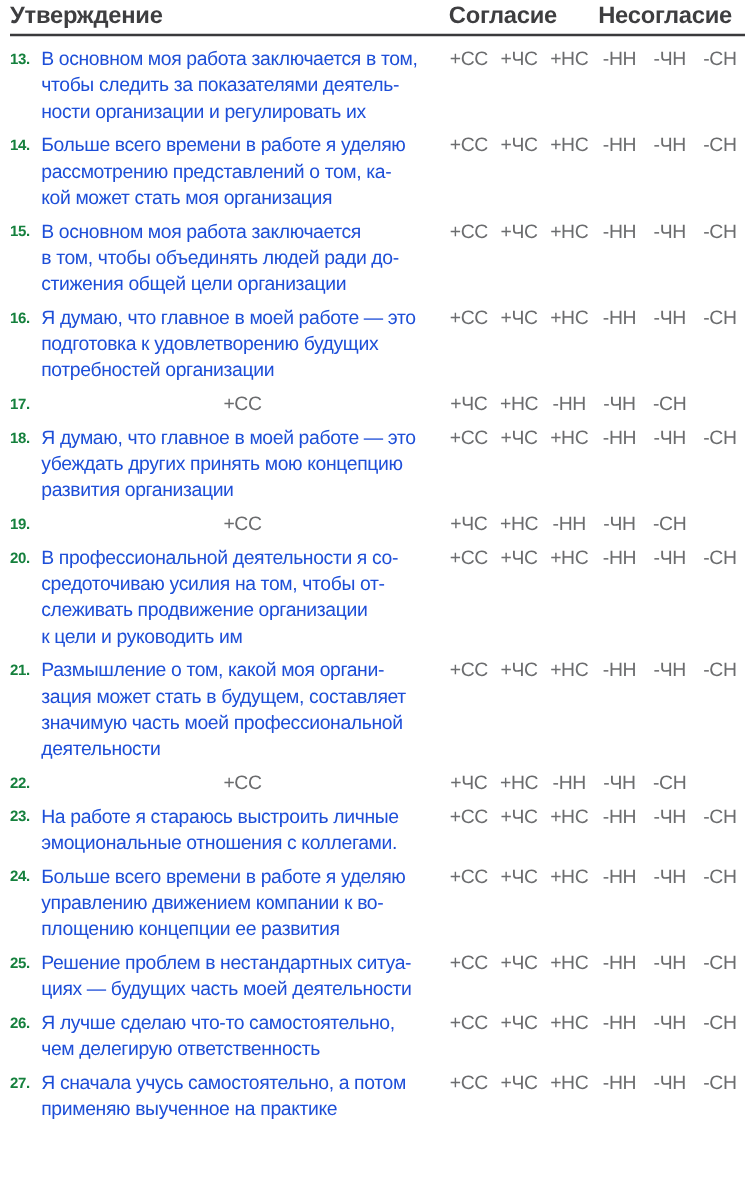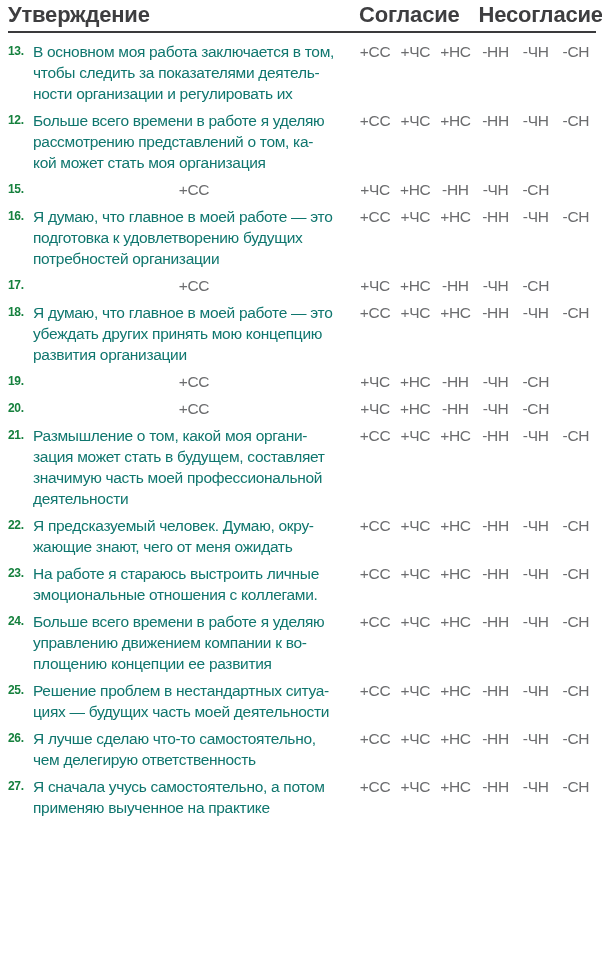--- a/index.html
+++ b/index.html
@@ -21,21 +21,21 @@
     grid-template-columns: 25px 322px repeat(6, 1fr);
     column-gap: 0;
   }
   .table-header {
     border-bottom: 2px solid #3a3a3c;
     padding-bottom: 3px;
     margin-bottom: 8px;
     align-items: end;
   }
   .header-cell {
-    font-size: 22px;
+    font-size: 19px;
     font-weight: bold;
     color: #3e3e40;
     letter-spacing: -0.2px;
     white-space: nowrap;
   }
   .header-statement { grid-column: 1 / 3; }
   .header-agree    { grid-column: 3 / 6; justify-self: start; padding-left: 4px; }
   .header-disagree { grid-column: 6 / 9; justify-self: start; padding-left: 3px; }
   .rows { }
   .row {
@@ -44,21 +44,21 @@
   }
   .row-number {
     font-size: 12px;
     font-weight: bold;
     color: #15803d;
     line-height: 21px;
     letter-spacing: -0.3px;
   }
   .row-statement {
     font-size: 15.5px;
-    color: #0f766e;
+    color: #1d4ed8;
     line-height: 21px;
     letter-spacing: -0.3px;
     white-space: pre;
     padding-right: 4px;
   }
   .scale-cell {
     font-size: 15.5px;
     color: #6b6c6e;
     line-height: 21px;
     letter-spacing: -0.3px;
@@ -85,34 +85,37 @@
 ности организации и регулировать их</div>
   <div class="scale-cell">+СС</div>
         <div class="scale-cell">+ЧС</div>
         <div class="scale-cell">+НС</div>
         <div class="scale-cell">-НН</div>
         <div class="scale-cell">-ЧН</div>
         <div class="scale-cell">-СН</div>
       </div>
 
   <div class="grid row">
-    <div class="row-number">12.</div>
+    <div class="row-number">14.</div>
     <div class="row-statement">Больше всего времени в работе я уделяю
 рассмотрению представлений о том, ка-
 кой может стать моя организация</div>
   <div class="scale-cell">+СС</div>
         <div class="scale-cell">+ЧС</div>
         <div class="scale-cell">+НС</div>
         <div class="scale-cell">-НН</div>
         <div class="scale-cell">-ЧН</div>
         <div class="scale-cell">-СН</div>
       </div>
 
   <div class="grid row">
     <div class="row-number">15.</div>
+    <div class="row-statement">В основном моя работа заключается
+в том, чтобы объединять людей ради до-
+стижения общей цели организации</div>
   <div class="scale-cell">+СС</div>
         <div class="scale-cell">+ЧС</div>
         <div class="scale-cell">+НС</div>
         <div class="scale-cell">-НН</div>
         <div class="scale-cell">-ЧН</div>
         <div class="scale-cell">-СН</div>
       </div>
 
   <div class="grid row">
     <div class="row-number">16.</div>
@@ -155,20 +158,24 @@
   <div class="scale-cell">+СС</div>
         <div class="scale-cell">+ЧС</div>
         <div class="scale-cell">+НС</div>
         <div class="scale-cell">-НН</div>
         <div class="scale-cell">-ЧН</div>
         <div class="scale-cell">-СН</div>
       </div>
 
   <div class="grid row">
     <div class="row-number">20.</div>
+    <div class="row-statement">В профессиональной деятельности я со-
+средоточиваю усилия на том, чтобы от-
+слеживать продвижение организации
+к цели и руководить им</div>
   <div class="scale-cell">+СС</div>
         <div class="scale-cell">+ЧС</div>
         <div class="scale-cell">+НС</div>
         <div class="scale-cell">-НН</div>
         <div class="scale-cell">-ЧН</div>
         <div class="scale-cell">-СН</div>
       </div>
 
   <div class="grid row">
     <div class="row-number">21.</div>
@@ -179,22 +186,20 @@
   <div class="scale-cell">+СС</div>
         <div class="scale-cell">+ЧС</div>
         <div class="scale-cell">+НС</div>
         <div class="scale-cell">-НН</div>
         <div class="scale-cell">-ЧН</div>
         <div class="scale-cell">-СН</div>
       </div>
 
   <div class="grid row">
     <div class="row-number">22.</div>
-    <div class="row-statement">Я предсказуемый человек. Думаю, окру-
-жающие знают, чего от меня ожидать</div>
   <div class="scale-cell">+СС</div>
         <div class="scale-cell">+ЧС</div>
         <div class="scale-cell">+НС</div>
         <div class="scale-cell">-НН</div>
         <div class="scale-cell">-ЧН</div>
         <div class="scale-cell">-СН</div>
       </div>
 
   <div class="grid row">
     <div class="row-number">23.</div>

